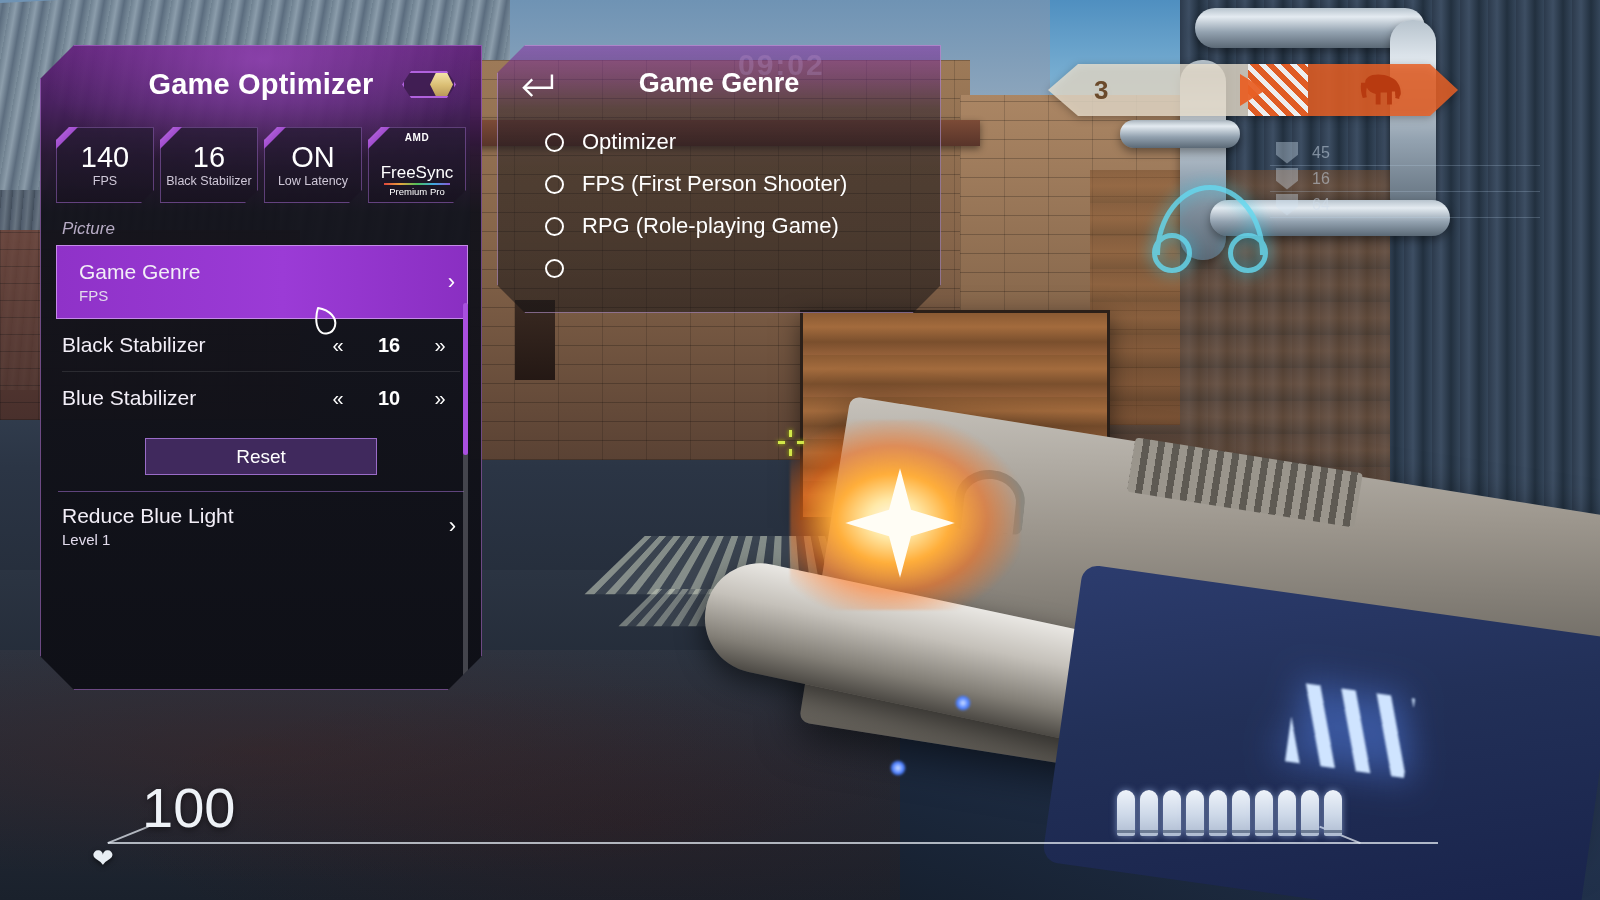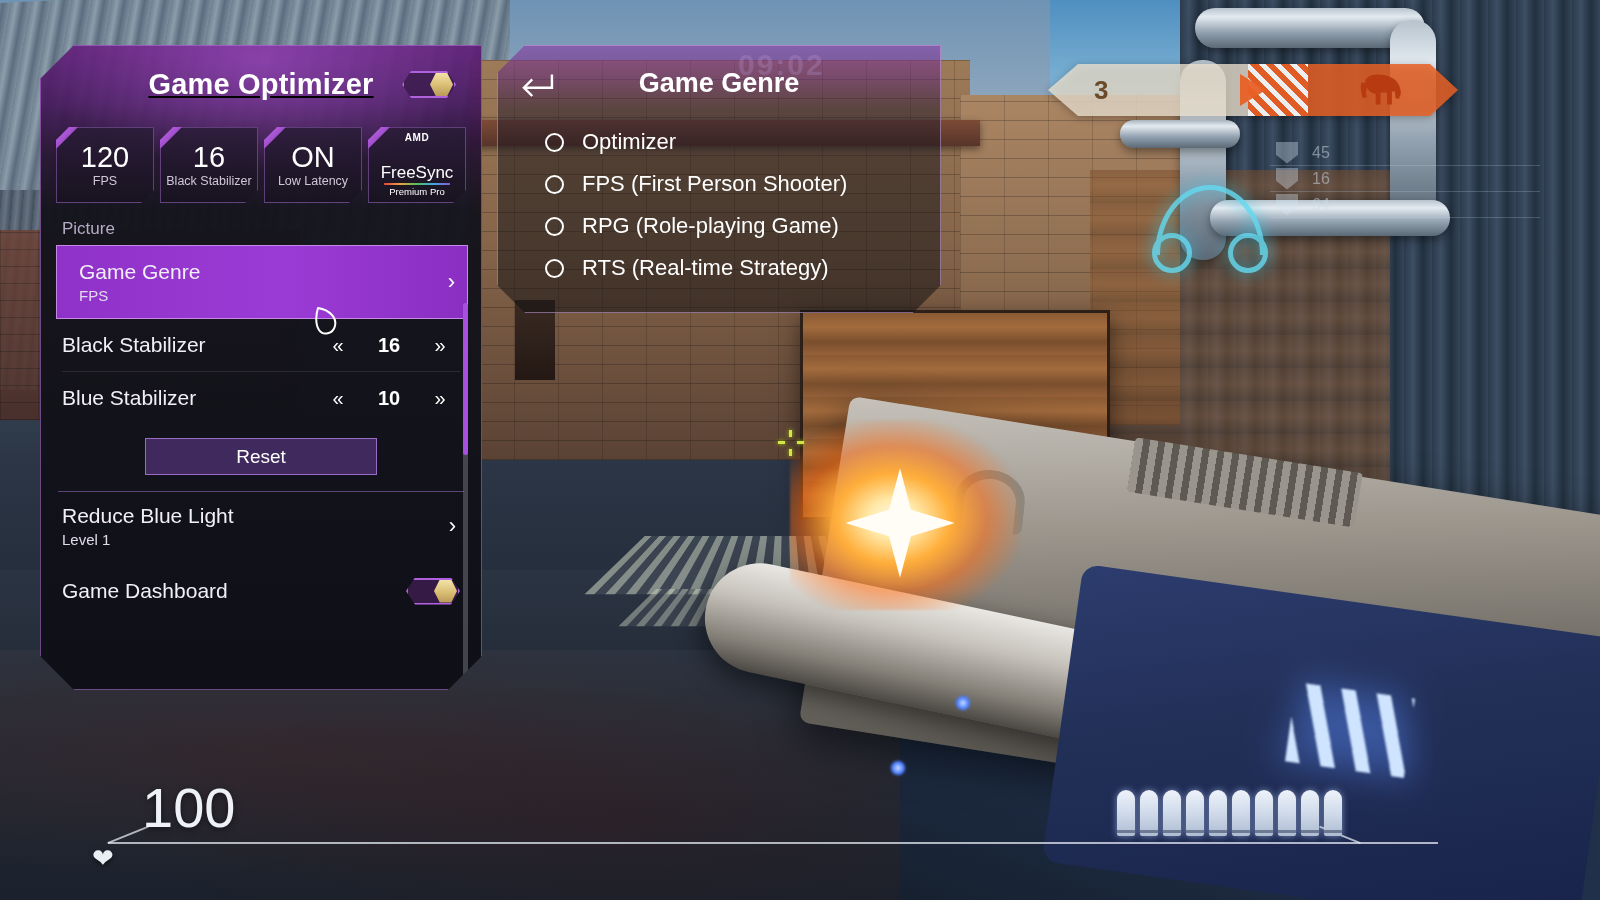--- a/index.html
+++ b/index.html
@@ -329,21 +329,21 @@
   }
   .panel-edge {
     position: absolute; inset: 0;
     clip-path: polygon(34px 0, 100% 0, 100% calc(100% - 34px), calc(100% - 34px) 100%, 34px 100%, 0 calc(100% - 34px), 0 34px);
     border: 1px solid rgba(185,120,220,.55);
     pointer-events: none;
   }
 
   .opt-header {
     position: relative; height: 78px;
-    display: flex; align-items: center; justify-content: center; text-decoration: underline;
+    display: flex; align-items: center; justify-content: center;
   }
   .opt-title {
     font-size: 29px; font-weight: 700; color: #ffffff;
     letter-spacing: .2px;
   }
   .toggle {
     width: 54px; height: 27px; position: relative; cursor: pointer;
   }
   .toggle-track {
     position: absolute; inset: 0;
@@ -378,21 +378,21 @@
   .stat-label { font-size: 12.5px; color: #cfc8d8; margin-top: 1px; }
   .fs-logo { text-align: center; line-height: 1.06; }
   .fs-amd { font-size: 10px; font-weight: 700; color: #ffffff; letter-spacing: .6px; }
   .fs-name { font-size: 17px; font-weight: 400; color: #ffffff; margin-top: 20px; }
   .fs-bar { height: 2px; width: 66px; margin: 1px auto 2px;
     background: linear-gradient(90deg, #e0473c, #e8a33c, #4fc05a, #3fa8e0, #8a57d6); }
   .fs-sub { font-size: 9.5px; color: #ffffff; }
 
   .section-label {
     padding: 16px 0 6px 22px;
-    font-size: 17px; color: #b6abc4;
+    font-size: 17px; font-style: italic; color: #b6abc4;
   }
 
   .menu-list { position: relative; }
 
   .menu-item {
     position: relative;
     display: flex; align-items: center;
     padding: 0 22px;
     min-height: 52px;
     cursor: pointer;
@@ -591,21 +591,21 @@
   <div class="opt-header">
     <div class="opt-title">Game Optimizer</div>
     <div class="toggle header-toggle">
       <div class="toggle-track"></div>
       <div class="toggle-knob"></div>
     </div>
   </div>
 
   <div class="stat-row">
     <div class="stat-card">
-      <div class="stat-val">120</div>
+      <div class="stat-val">140</div>
       <div class="stat-label">FPS</div>
     </div>
     <div class="stat-card">
       <div class="stat-val">16</div>
       <div class="stat-label">Black Stabilizer</div>
     </div>
     <div class="stat-card">
       <div class="stat-val">ON</div>
       <div class="stat-label">Low Latency</div>
     </div>
@@ -662,29 +662,20 @@
     <div class="group-divider"></div>
 
     <div class="menu-item" style="min-height:68px;">
       <div class="mi-text">
         <div class="mi-title">Reduce Blue Light</div>
         <div class="mi-sub">Level 1</div>
       </div>
       <div class="mi-chevron">›</div>
     </div>
 
-    <div class="menu-item" style="min-height:62px;">
-      <div class="mi-text">
-        <div class="mi-title">Game Dashboard</div>
-      </div>
-      <div class="toggle">
-        <div class="toggle-track"></div>
-        <div class="toggle-knob"></div>
-      </div>
-    </div>
   </div>
 
   <div class="scrollbar">
     <div class="scrollbar-thumb"></div>
   </div>
 </div>
 
 <svg class="cursor-pointer" viewBox="0 0 26 32">
   <path d="M4 3 C16 5, 23 13, 21 21 C19 29, 9 31, 5 25 C1 19, 2 9, 4 3 Z" fill="none" stroke="#ffffff" stroke-width="2" stroke-linejoin="round"></path>
 </svg>
@@ -710,16 +701,15 @@
     <div class="genre-opt">
       <span class="radio"></span>
       <span class="genre-opt-label">FPS (First Person Shooter)</span>
     </div>
     <div class="genre-opt">
       <span class="radio"></span>
       <span class="genre-opt-label">RPG (Role-playing Game)</span>
     </div>
     <div class="genre-opt">
       <span class="radio"></span>
-      <span class="genre-opt-label">RTS (Real-time Strategy)</span>
     </div>
   </div>
 </div>
 
 </body></html>

